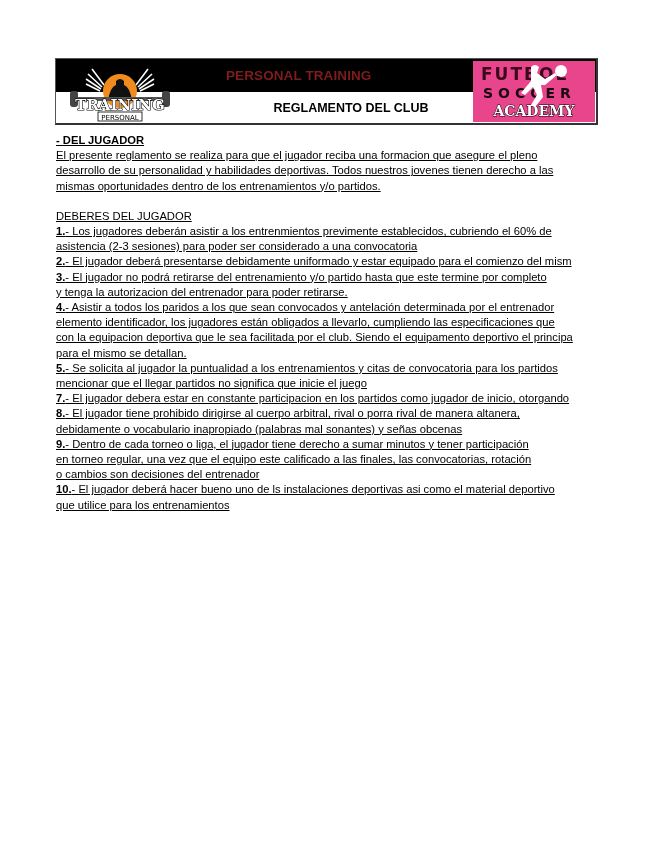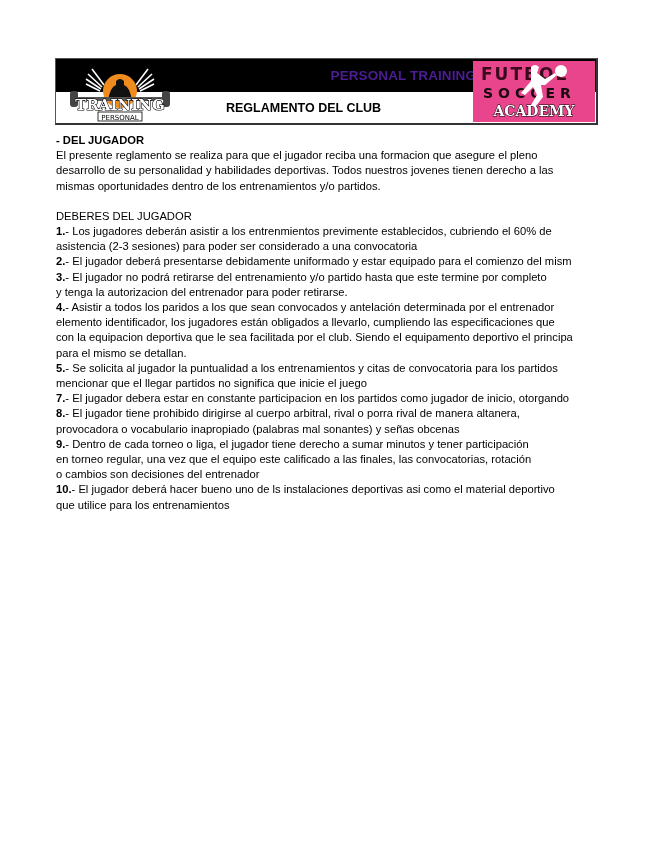--- a/index.html
+++ b/index.html
@@ -2,27 +2,27 @@
 <html><head>
 <meta charset="utf-8">
 <style>
   html, body { margin:0; padding:0; background:#ffffff; }
   body { width:655px; height:848px; position:relative; overflow:hidden;
          font-family:"Liberation Sans", "DejaVu Sans", sans-serif; color:#000; }
   .header { position:absolute; left:55px; top:58px; width:543px; height:67px;
             border:1px solid #555; border-right:2px solid #333; border-bottom:2px solid #333; box-sizing:border-box; background:#fff; }
   .band-black { position:absolute; left:0; top:0; width:100%; height:33px; background:#000; }
   .hdr-title { position:absolute; left:170px; top:0; width:250px; height:33px; line-height:33px;
-               text-align:right; color:#4c1d95; font-weight:bold; font-size:13.5px; letter-spacing:0.1px; }
+               text-align:left; color:#7f1d1d; font-weight:bold; font-size:13.5px; letter-spacing:0.1px; }
   .hdr-sub { position:absolute; left:170px; top:33px; width:250px; height:32px; line-height:32px;
-             color:#000; font-weight:bold; font-size:12.5px; }
+             text-align:center; color:#000; font-weight:bold; font-size:12.5px; }
   .logo-left { position:absolute; left:8px; top:2px; width:112px; height:62px; }
   .logo-right { position:absolute; left:417px; top:2px; width:122px; height:61px; background:#e8458c; }
   .doc { position:absolute; left:56px; top:133px; width:550px; font-size:11.2px; line-height:15.2px; white-space:nowrap; overflow:hidden; }
-  .doc p { margin:0; }
+  .doc p { margin:0;text-decoration:underline; }
   .sec-title { font-weight:bold; }
   .gap { height:15px; }
   .num { font-weight:bold; }
 </style>
 </head>
 <body>
 
 <div class="header">
   <div class="band-black"></div>
 
@@ -88,21 +88,21 @@
   <p>con la equipacion deportiva que le sea facilitada por el club. Siendo el equipamento deportivo el principa</p>
   <p>para el mismo se detallan.</p>
 
   <p><span class="num">5.</span><span>- Se solicita al jugador la puntualidad a los entrenamientos y citas de convocatoria para los partidos</span></p>
 
   <p>mencionar que el llegar partidos no significa que inicie el juego</p>
 
   <p><span class="num">7.</span><span>- El jugador debera estar en constante participacion en los partidos como jugador de inicio, otorgando</span></p>
 
   <p><span class="num">8.</span><span>- El jugador tiene prohibido dirigirse al cuerpo arbitral, rival o porra rival de manera altanera,</span></p>
-  <p>provocadora o vocabulario inapropiado (palabras mal sonantes) y señas obcenas</p>
+  <p>debidamente o vocabulario inapropiado (palabras mal sonantes) y señas obcenas</p>
 
   <p><span class="num">9.</span><span>- Dentro de cada torneo o liga, el jugador tiene derecho a sumar minutos y tener participación</span></p>
   <p>en torneo regular, una vez que el equipo este calificado a las finales, las convocatorias, rotación</p>
   <p>o cambios son decisiones del entrenador</p>
 
   <p><span class="num">10.</span><span>- El jugador deberá hacer bueno uno de ls instalaciones deportivas asi como el material deportivo</span></p>
   <p>que utilice para los entrenamientos</p>
 </div>
 
 </body></html>

